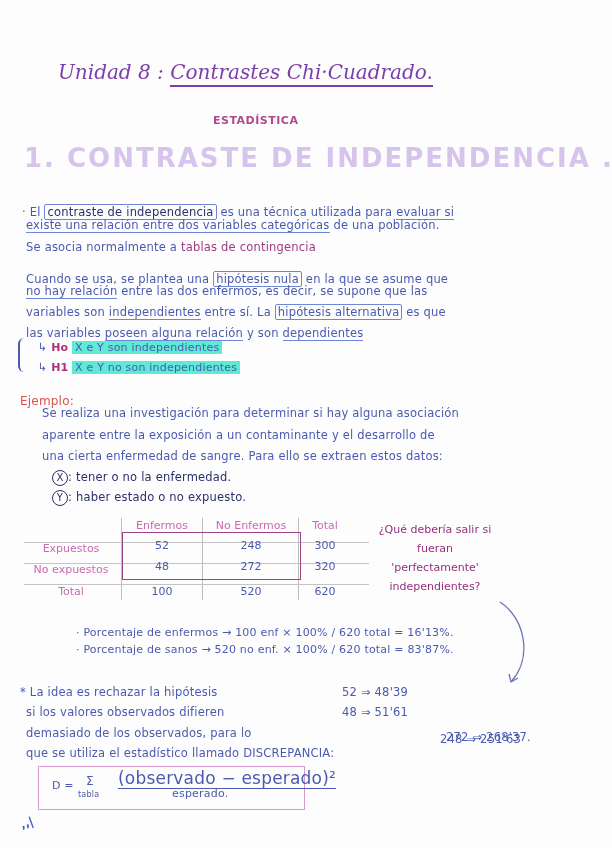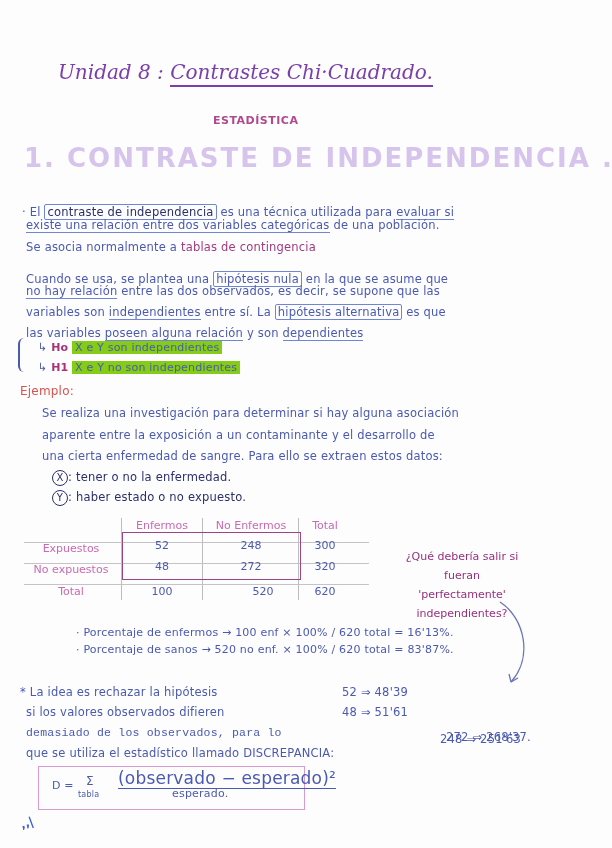--- a/index.html
+++ b/index.html
@@ -17,35 +17,35 @@
   }
   .title .u { border-bottom: 2px solid #7a3fa8; padding-bottom: 1px; }
   .subject { left: 213px; top: 114px; font-size: 11px; color: #b04a8e; font-weight: bold; letter-spacing: 0.5px; }
   .section {
     left: 24px; top: 143px; font-size: 26px; font-weight: bold; color: #d6c4ec;
     letter-spacing: 2px;
   }
   .box { border: 1.5px solid #6f86d6; padding: 0 2px; border-radius: 2px; }
   .ul { border-bottom: 1.5px solid #6f86d6; }
   .pink { color: #a03a80; }
-  .red { color: #d9534f; }
-  .hyp { background: #84cc16; padding: 0 3px; }
+  .red { color: #d9534f; margin-top: 10px; }
+  .hyp { background: #5eead4; padding: 0 3px; }
   .hlabel { color: #a8327a; font-weight: bold; }
   .brace { left: 18px; top: 338px; width: 6px; height: 34px; border-left: 2px solid #4a5ab0; border-radius: 6px 0 0 6px; }
 
   
   .tbl { position: absolute; left: 24px; top: 518px; width: 345px; height: 82px; font-size: 11px; }
   .tbl .cell { position: absolute; text-align: center; }
   .tbl .hdr { color: #c96ab4; }
   .tbl .val { color: #4a5ab0; }
   .vline { position: absolute; width: 1px; background: #bdbdbd; }
   .hline { position: absolute; height: 1px; background: #c4c4c4; }
   .obsbox { position: absolute; border: 1.5px solid #9b4589; }
 
-  .question { left: 402px; top: 520px; font-size: 11px; color: #96307e; line-height: 19px; white-space: normal; width: 120px; text-align: center; margin-top: 27px; }
+  .question { left: 375px; top: 520px; font-size: 11px; color: #96307e; line-height: 19px; white-space: normal; width: 120px; text-align: center; }
 
   .formula-box { left: 38px; top: 766px; width: 265px; height: 42px; border: 1px solid #d79bd1; }
   .ticks { left: 20px; top: 816px; font-size: 12px; color: #3d63d6; font-weight: bold; transform: rotate(-20deg); }
 </style>
 </head>
 <body>
 
 <div class="abs title">
   <span>Unidad 8 :</span>
   <span class="u">Contrastes Chi·Cuadrado.</span>
@@ -67,21 +67,21 @@
   <span>Se asocia normalmente a</span>
   <span class="pink">tablas de contingencia</span>
 </div>
 <div class="abs hand" style="left:26px; top:272px;">
   <span>Cuando se usa, se plantea una</span>
   <span class="box">hipótesis nula</span>
   <span>en la que se asume que</span>
 </div>
 <div class="abs hand" style="left:26px; top:284px;">
   <span class="ul">no hay relación</span>
-  <span>entre las dos observados, es decir, se supone que las</span>
+  <span>entre las dos enfermos, es decir, se supone que las</span>
 </div>
 <div class="abs hand" style="left:26px; top:305px;">
   <span>variables son</span>
   <span class="ul">independientes</span>
   <span>entre sí. La</span>
   <span class="box">hipótesis alternativa</span>
   <span>es que</span>
 </div>
 <div class="abs hand" style="left:26px; top:326px;">
   <span>las variables</span>
@@ -131,37 +131,37 @@
   <div class="cell val" style="left:180px; top:21px; width:94px;">248</div>
   <div class="cell val" style="left:276px; top:21px; width:50px;">300</div>
 
   <div class="cell hdr" style="left:0; top:45px; width:94px;">No expuestos</div>
   <div class="cell val" style="left:100px; top:42px; width:76px;">48</div>
   <div class="cell val" style="left:180px; top:42px; width:94px;">272</div>
   <div class="cell val" style="left:276px; top:42px; width:50px;">320</div>
 
   <div class="cell hdr" style="left:0; top:67px; width:94px;">Total</div>
   <div class="cell val" style="left:100px; top:67px; width:76px;">100</div>
-  <div class="cell val" style="left:180px; top:67px; width:94px;padding-left:12px;">520</div>
+  <div class="cell val" style="left:180px; top:67px; width:94px;">520</div>
   <div class="cell val" style="left:276px; top:67px; width:50px;">620</div>
 </div>
 
 <div class="abs question">¿Qué debería salir si fueran 'perfectamente' independientes?</div>
 
 <svg class="abs" style="left:495px; top:598px;" width="40" height="92">
   <path d="M5 4 C 30 20, 38 60, 16 84" stroke="#6a74b8" stroke-width="1.3" fill="none"></path>
   <path d="M16 84 L 14 76 M16 84 L 23 80" stroke="#6a74b8" stroke-width="1.3" fill="none"></path>
 </svg>
 
 <div class="abs hand" style="left:76px; top:626px; font-size:11px;">· Porcentaje de enfermos → 100 enf × 100% / 620 total = 16'13%.</div>
 <div class="abs hand" style="left:76px; top:643px; font-size:11px;">· Porcentaje de sanos → 520 no enf. × 100% / 620 total = 83'87%.</div>
 
 <div class="abs hand" style="left:20px; top:685px;">* La idea es rechazar la hipótesis</div>
 <div class="abs hand" style="left:26px; top:705px;">si los valores observados difieren</div>
-<div class="abs hand" style="left:26px; top:726px;font-family:Liberation Mono, monospace;">demasiado de los observados, para lo</div>
+<div class="abs hand" style="left:26px; top:726px;">demasiado de los observados, para lo</div>
 <div class="abs hand" style="left:26px; top:746px;">que se utiliza el estadístico llamado DISCREPANCIA:</div>
 
 <div class="abs hand" style="left:342px; top:685px;">
   <span>52</span> ⇒ <span>48'39</span>
 </div>
 <div class="abs hand" style="left:440px; top:685px;margin-top:47px;">
   <span>248</span> ⇒ <span>251'63</span>
 </div>
 <div class="abs hand" style="left:342px; top:705px;">
   <span>48</span> ⇒ <span>51'61</span>

